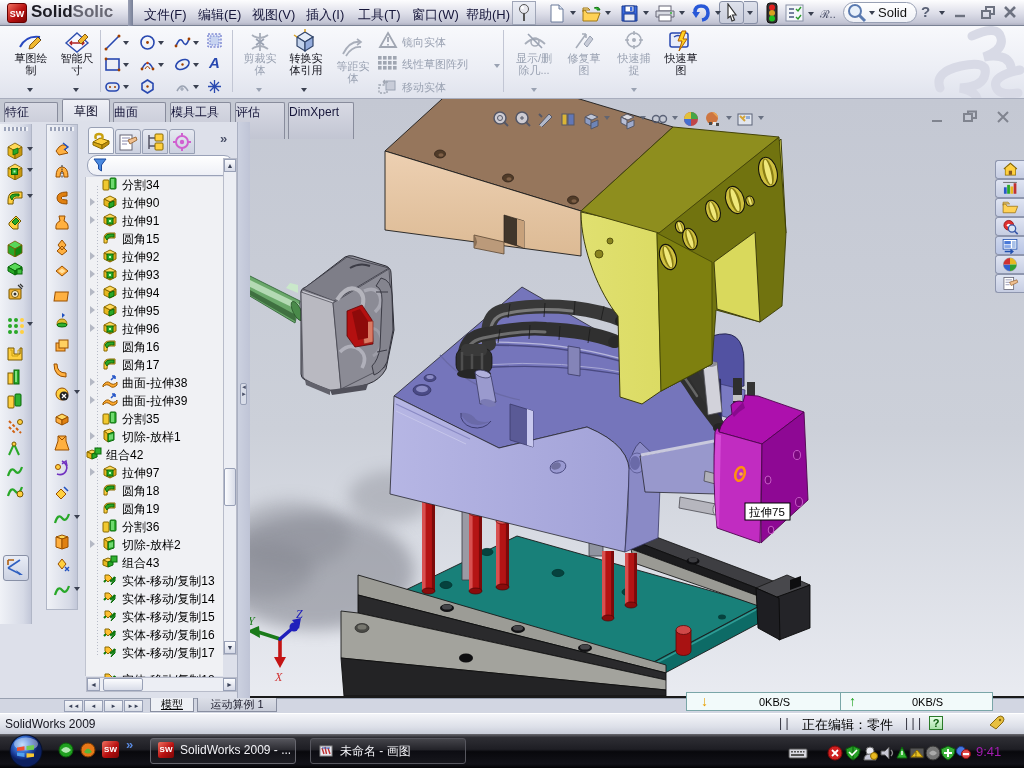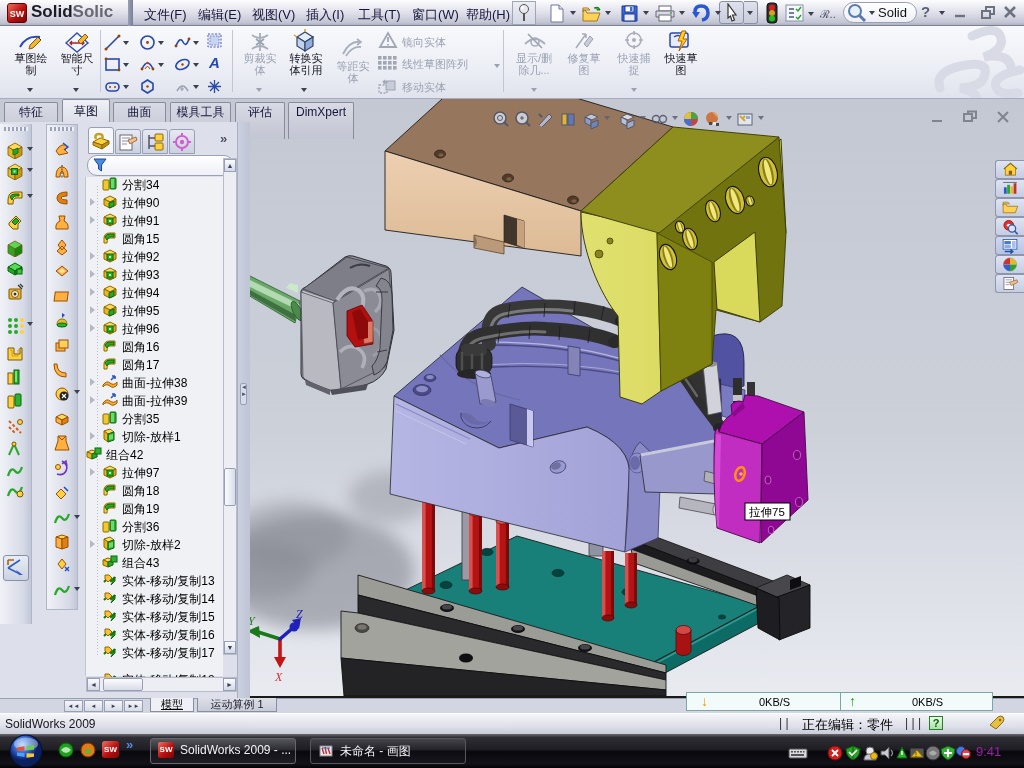--- a/index.html
+++ b/index.html
@@ -4,21 +4,21 @@
 html,body{width:1024px;height:768px;overflow:hidden;font-family:"Liberation Sans",sans-serif}
 #page{position:relative;width:1024px;height:768px;background:#c5c9d3;overflow:hidden}
 .abs{position:absolute}
 #title{left:0;top:0;width:1024px;height:26px;background:linear-gradient(#fdfdfe,#dcdde8 55%,#c3c5d4 90%,#b0b2c2);border-bottom:1px solid #7a8294}
 .menu{top:6px;font-size:13px;color:#16163a;position:absolute}
 #ribbon{left:0;top:26px;width:1024px;height:73px;background:linear-gradient(#f8f9fc,#eceef5 60%,#e0e3ed);border-bottom:1px solid #a8adbd}
 .rlbl{position:absolute;font-size:11px;color:#16161f;text-align:center;line-height:12px;white-space:nowrap}
 .dis{color:#9aa2b2}
 .dd{position:absolute;width:0;height:0;border-left:3px solid transparent;border-right:3px solid transparent;border-top:4px solid #3a4050}
 .ddd{position:absolute;width:0;height:0;border-left:3px solid transparent;border-right:3px solid transparent;border-top:4px solid #9aa2b2}
-.tab{position:absolute;top:102px;height:37px;background:linear-gradient(#d8dae4,#c2c5d2);border:1px solid #888c9c;border-bottom:none;border-radius:2px 2px 0 0;font-size:12px;color:#16163a;text-align:center;line-height:19px}
+.tab{position:absolute;top:102px;height:37px;background:linear-gradient(#d8dae4,#c2c5d2);border:1px solid #888c9c;border-bottom:none;border-radius:2px 2px 0 0;font-size:12px;color:#16163a;line-height:19px}
 .tabact{position:absolute;top:99px;height:23px;background:linear-gradient(#eff0f6,#dde0ea);border:1px solid #888c9c;border-bottom:none;border-radius:2px 2px 0 0;font-size:12px;color:#10102a;text-align:center;line-height:22px}
 .trow{position:absolute;height:18px;white-space:nowrap}
 .tx{position:absolute;left:37px;top:2px;font-size:12px;color:#000}
 .exp{position:absolute;left:5px;top:5px;width:0;height:0;border-top:4px solid transparent;border-bottom:4px solid transparent;border-left:5px solid #b4b8c4}
 .ticon{position:absolute;left:17px;top:1px}
 </style></head><body>
 <div id="page">
     <svg class="abs" style="left:237px;top:99px" width="787" height="599" viewBox="237 99 787 599">
       <defs>
 <linearGradient id="vbg" x1="0" y1="0" x2="0" y2="1">

